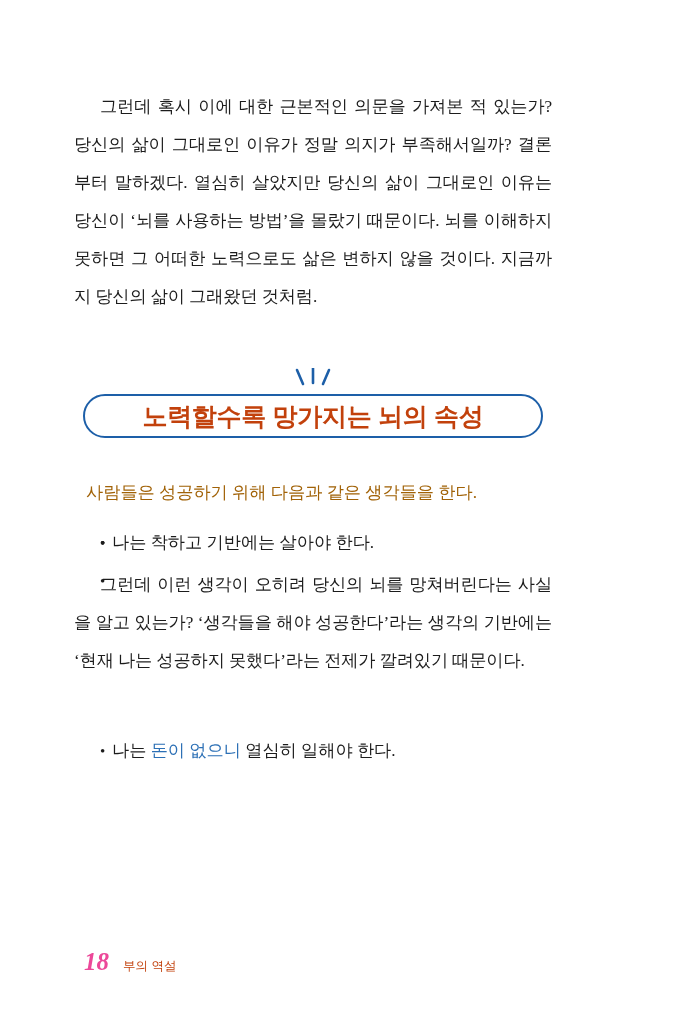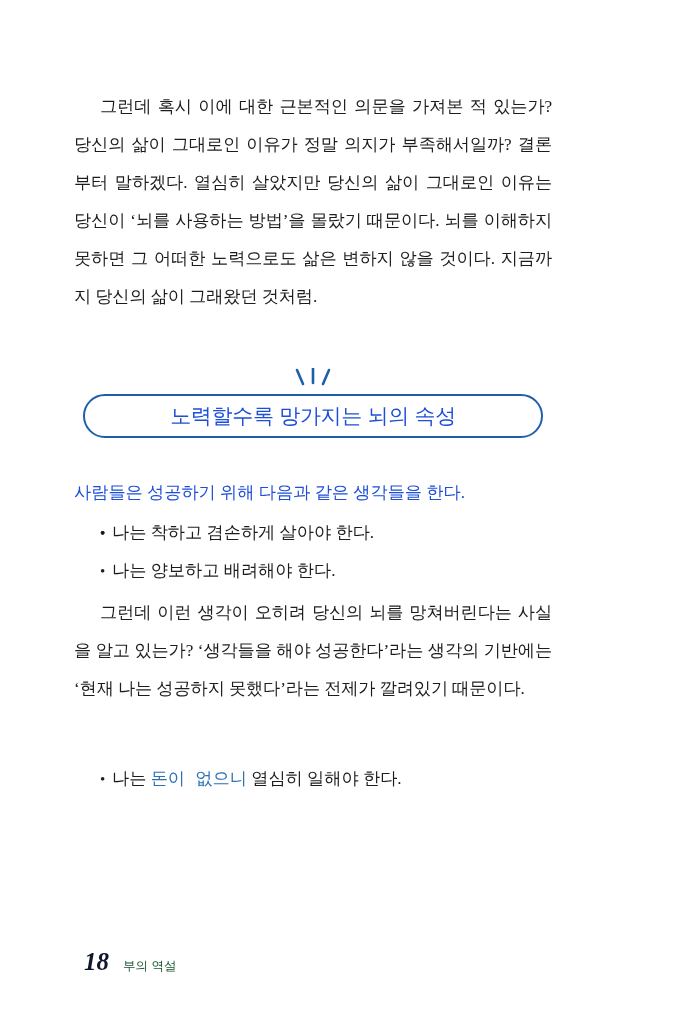--- a/index.html
+++ b/index.html
@@ -67,31 +67,31 @@
     height: 44px;
     border: 2px solid #1d5fa8;
     border-radius: 22px;
     box-sizing: border-box;
     display: flex;
     align-items: center;
     justify-content: center;
   }
   .pill-label {
     font-family: "Liberation Sans", sans-serif;
-    font-weight: normal;
-    font-size: 21px;
-    color: #1d4ed8;
+    font-weight: bold;
+    font-size: 25px;
+    color: #c2410c;
     letter-spacing: -0.3px;
   }
 
   .lead-line {
-    margin: 0;
+    margin: 12px;
     font-size: 17.2px;
     line-height: 38px;
-    color: #1d4ed8;
+    color: #a16207;
   }
 
   ul.bullets {
     list-style: none;
     margin: 2px 0 4px 0;
     padding: 0;
   }
   ul.bullets li {
     font-size: 17.2px;
     line-height: 38px;
@@ -102,21 +102,20 @@
   ul.bullets li .dot {
     position: absolute;
     left: 26px;
     top: 0;
     color: #1c1c1c;
     font-size: 15px;
     line-height: 38px;
   }
   .hl-blue {
     color: #2b6fb5;
-    font-family: Liberation Mono, monospace;
   }
   .para-block-2 {
     margin-top: 2px;
   }
 
   ul.bullets.second {
     margin-top: 52px;
   }
 
   
@@ -126,27 +125,27 @@
     bottom: 48px;
     display: flex;
     align-items: baseline;
     gap: 14px;
   }
   .folio {
     font-family: "Liberation Serif", serif;
     font-weight: bold;
     font-style: italic;
     font-size: 25px;
-    color: #0f172a;
+    color: #ec4899;
     letter-spacing: 0px;
   }
   .running-title {
     font-family: "Liberation Sans", sans-serif;
     font-size: 12.5px;
-    color: #14532d;
+    color: #c2410c;
     letter-spacing: 0px;
   }
 </style>
 </head>
 <body>
 
 <div class="page">
   <div class="content">
 
     <p class="body-para indent">그런데 혹시 이에 대한 근본적인 의문을 가져본 적 있는가? 당신의 삶이 그대로인 이유가 정말 의지가 부족해서일까? 결론부터 말하겠다. 열심히 살았지만 당신의 삶이 그대로인 이유는 당신이 ‘뇌를 사용하는 방법’을 몰랐기 때문이다. 뇌를 이해하지 못하면 그 어떠한 노력으로도 삶은 변하지 않을 것이다. 지금까지 당신의 삶이 그래왔던 것처럼.</p>
@@ -166,25 +165,24 @@
 
     <ul class="bullets">
       <li>
         <span class="dot">•</span>
       </li>
       <li>
         <span class="dot">•</span>
       </li>
       <li>
         <span class="dot">•</span>
-        <span>나는 착하고 겸손하게 살아야 한다.</span>
+        <span>나는 착하고 기반에는 살아야 한다.</span>
       </li>
       <li>
         <span class="dot">•</span>
-        <span>나는 양보하고 배려해야 한다.</span>
       </li>
     </ul>
 
     <p class="body-para indent para-block-2">그런데 이런 생각이 오히려 당신의 뇌를 망쳐버린다는 사실을 알고 있는가? ‘생각들을 해야 성공한다’라는 생각의 기반에는 ‘현재 나는 성공하지 못했다’라는 전제가 깔려있기 때문이다.</p>
 
     <ul class="bullets second">
       <li>
         <span class="dot">•</span>
         <span>나는 </span><span class="hl-blue">돈이 없으니</span><span> 열심히 일해야 한다.</span>
       </li>

